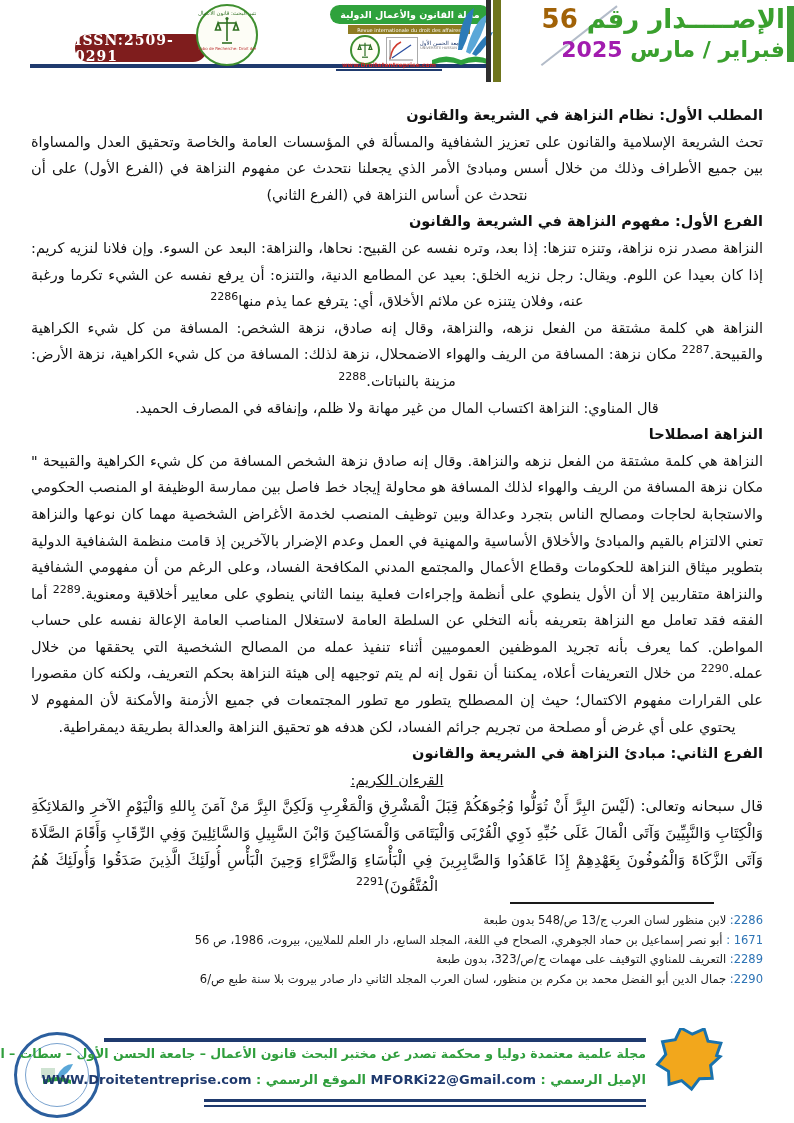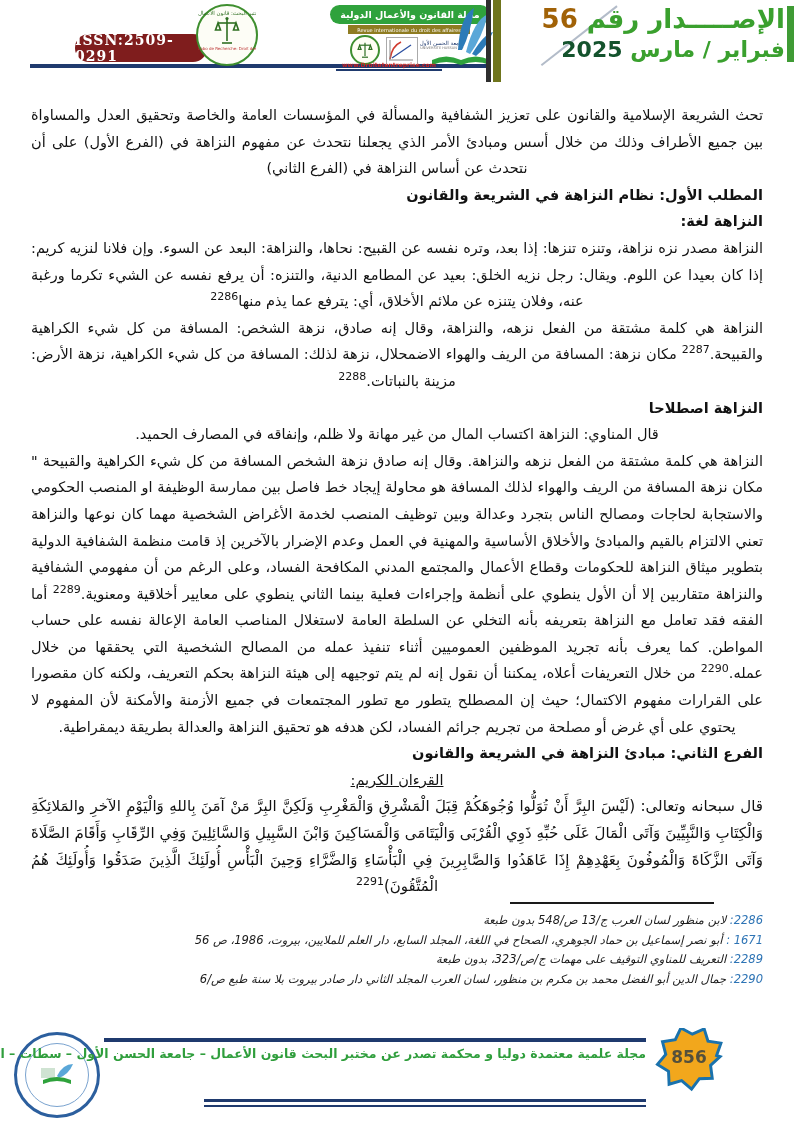--- a/index.html
+++ b/index.html
@@ -41,36 +41,36 @@
   .edge-green{position:absolute;left:787px;top:6px;width:7px;height:56px;background:#3f9b35;}
   .pen-line{position:absolute;left:542px;top:64px;width:96px;height:2px;background:#b3bcc9;
             transform:rotate(-38deg);transform-origin:left bottom;}
 
   .issue-block{position:absolute;left:505px;top:0;width:280px;direction:rtl;}
   .issue-l1{margin-top:4px;text-align:right;padding-left:6px;font-weight:bold;font-size:26px;
             color:#3aa02e;white-space:nowrap;}
   .issue-l1 .num{color:#a16207;}
   .issue-l2{margin-top:3px;text-align:right;padding-left:24px;font-weight:bold;font-size:22px;
             color:#3aa02e;white-space:nowrap;}
-  .issue-l2 .num{color:#14532d;margin-top:29px;}
+  .issue-l2 .num{color:#a21caf;margin-top:29px;}
 
   
   .main{position:absolute;top:102px;left:31px;right:31px;direction:rtl;color:#121212;}
   .blk{font-size:14.5px;line-height:26.6px;}
   .blk span{white-space:normal;}
   .h{font-weight:bold;text-align:right;}
   .p{text-align:justify;text-align-last:center;}
   .hu{text-align:center;text-decoration:underline;}
   .pq{font-size:15px;}
   sup.fnref{font-size:11px;line-height:0;}
 
   
   .fn-sep{position:absolute;top:902px;left:510px;width:204px;height:2px;background:#1a1a1a;}
   .footnotes{position:absolute;top:911px;left:31px;right:31px;direction:rtl;text-align:right;}
-  .fn-line{font-size:11.5px;line-height:19.5px;color:#1a1a1a;font-style:italic;}
+  .fn-line{font-size:11.5px;line-height:19.5px;color:#1a1a1a;}
   .fn-num{color:#2e74b5;}
 
   
   .ft-toprule{position:absolute;top:1038px;left:104px;width:542px;height:3.5px;background:#1f3a6e;}
   .ft-line1{position:absolute;top:1046px;left:104px;width:542px;direction:rtl;text-align:center;
             color:#2f9e3c;font-weight:bold;font-size:12.5px;white-space:nowrap;}
   .ft-line2{position:absolute;top:1072px;left:104px;width:542px;direction:rtl;text-align:center;
             font-size:13px;font-weight:bold;white-space:nowrap;}
   .ft-line2 .lbl{color:#2f9e3c;}
   .ft-line2 .val{color:#1f3a6e;text-decoration:none;}
@@ -162,58 +162,61 @@
       <span>الإصـــــدار رقم</span>
       <span class="num">56</span>
     </div>
     <div class="issue-l2">
       <span>فبراير / مارس</span>
       <span class="num">2025</span>
     </div>
   </div>
 
   <div class="main" id="main-blocks">
+      <div class="blk h"><span>المطلب الأول: نظام النزاهة في الشريعة والقانون</span></div>
       <div class="blk p"><span>تحث الشريعة الإسلامية والقانون على تعزيز الشفافية والمسألة في المؤسسات العامة والخاصة وتحقيق العدل والمساواة بين جميع الأطراف وذلك من خلال أسس ومبادئ الأمر الذي يجعلنا نتحدث عن مفهوم النزاهة في (الفرع الأول) على أن نتحدث عن أساس النزاهة في (الفرع الثاني)</span></div>
-      <div class="blk h"><span>المطلب الأول: نظام النزاهة في الشريعة والقانون</span></div>
-      <div class="blk h"><span>النزاهة لغة:</span></div>
+      <div class="blk h"><span>الفرع الأول: مفهوم النزاهة في الشريعة والقانون</span></div>
       <div class="blk p"><span>النزاهة مصدر نزه نزاهة، وتنزه تنزها: إذا بعد، وتره نفسه عن القبيح: نحاها، والنزاهة: البعد عن السوء. وإن فلانا لنزيه كريم: إذا كان بعيدا عن اللوم. ويقال: رجل نزيه الخلق: بعيد عن المطامع الدنية، والتنزه: أن يرفع نفسه عن الشيء تكرما ورغبة عنه، وفلان يتنزه عن ملائم الأخلاق، أي: يترفع عما يذم منها</span><sup class="fnref">2286</sup></div>
       <div class="blk p"><span>النزاهة هي كلمة مشتقة من الفعل نزهه، والنزاهة، وقال إنه صادق، نزهة الشخص: المسافة من كل شيء الكراهية والقبيحة.</span><sup class="fnref">2287</sup><span> مكان نزهة: المسافة من الريف والهواء الاضمحلال، نزهة لذلك: المسافة من كل شيء الكراهية، نزهة الأرض: مزينة بالنباتات.</span><sup class="fnref">2288</sup></div>
+      <div class="blk p"><span>قال المناوي: النزاهة اكتساب المال من غير مهانة ولا ظلم، وإنفاقه في المصارف الحميد.</span></div>
       <div class="blk h"><span>النزاهة اصطلاحا</span></div>
-      <div class="blk p"><span>قال المناوي: النزاهة اكتساب المال من غير مهانة ولا ظلم، وإنفاقه في المصارف الحميد.</span></div>
       <div class="blk p"><span>النزاهة هي كلمة مشتقة من الفعل نزهه والنزاهة. وقال إنه صادق نزهة الشخص المسافة من كل شيء الكراهية والقبيحة " مكان نزهة المسافة من الريف والهواء لذلك المسافة هو محاولة إيجاد خط فاصل بين ممارسة الوظيفة او المنصب الحكومي والاستجابة لحاجات ومصالح الناس بتجرد وعدالة وبين توظيف المنصب لخدمة الأغراض الشخصية مهما كان نوعها والنزاهة تعني الالتزام بالقيم والمبادئ والأخلاق الأساسية والمهنية في العمل وعدم الإضرار بالآخرين إذ قامت منظمة الشفافية الدولية بتطوير ميثاق النزاهة للحكومات وقطاع الأعمال والمجتمع المدني المكافحة الفساد، وعلى الرغم من أن مفهومي الشفافية والنزاهة متقاربين إلا أن الأول ينطوي على أنظمة وإجراءات فعلية بينما الثاني ينطوي على معايير أخلاقية ومعنوية.</span><sup class="fnref">2289</sup><span> أما الفقه فقد تعامل مع النزاهة بتعريفه بأنه التخلي عن السلطة العامة لاستغلال المناصب العامة الإعالة نفسه على حساب المواطن. كما يعرف بأنه تجريد الموظفين العموميين أثناء تنفيذ عمله من المصالح الشخصية التي يحققها من خلال عمله.</span><sup class="fnref">2290</sup><span> من خلال التعريفات أعلاه، يمكننا أن نقول إنه لم يتم توجيهه إلى هيئة النزاهة بحكم التعريف، ولكنه كان مقصورا على القرارات مفهوم الاكتمال؛ حيث إن المصطلح يتطور مع تطور المجتمعات في جميع الأزمنة والأمكنة لأن المفهوم لا يحتوي على أي غرض أو مصلحة من تجريم جرائم الفساد، لكن هدفه هو تحقيق النزاهة والعدالة بطريقة ديمقراطية.</span></div>
       <div class="blk h"><span>الفرع الثاني: مبادئ النزاهة في الشريعة والقانون</span></div>
       <div class="blk hu"><span>القرءان الكريم:</span></div>
       <div class="blk p pq"><span>قال سبحانه وتعالى: (لَيْسَ البِرَّ أَنْ تُوَلُّوا وُجُوهَكُمْ قِبَلَ الْمَشْرِقِ وَالْمَغْرِبِ وَلَكِنَّ البِرَّ مَنْ آمَنَ بِاللهِ وَالْيَوْمِ الآخرِ والمَلائِكَةِ وَالْكِتَابِ وَالنَّبِيِّينَ وَآتَى الْمَالَ عَلَى حُبِّهِ ذَوِي الْقُرْبَى وَالْيَتَامَى وَالْمَسَاكِينَ وَابْنَ السَّبِيلِ وَالسَّائِلِينَ وَفِي الرِّقَابِ وَأَقَامَ الصَّلَاةَ وَآتَى الزَّكَاةَ وَالْمُوفُونَ بِعَهْدِهِمْ إِذَا عَاهَدُوا وَالصَّابِرِينَ فِي الْبَأْسَاءِ وَالضَّرَّاءِ وَحِينَ الْبَأْسِ أُولَئِكَ الَّذِينَ صَدَقُوا وَأُولَئِكَ هُمُ الْمُتَّقُونَ)</span><sup class="fnref">2291</sup></div>
     </div>
 
   <div class="fn-sep"></div>
   <div class="footnotes" id="footnote-list">
       <div class="fn-line"><span class="fn-num">2286:</span><span> لابن منظور لسان العرب ج/13 ص/548 بدون طبعة</span></div>
       <div class="fn-line"><span class="fn-num">1671 :</span><span> أبو نصر إسماعيل بن حماد الجوهري، الصحاح في اللغة، المجلد السابع، دار العلم للملايين، بيروت، 1986، ص 56</span></div>
       <div class="fn-line"><span class="fn-num">2289:</span><span> التعريف للمناوي التوقيف على مهمات ج/ص/323، بدون طبعة</span></div>
       <div class="fn-line"><span class="fn-num">2290:</span><span> جمال الدين أبو الفضل محمد بن مكرم بن منظور، لسان العرب المجلد الثاني دار صادر بيروت بلا سنة طبع ص/6</span></div>
     </div>
 
   <div class="ft-toprule"></div>
 
   <svg class="page-badge" viewBox="0 0 68 68">
     <polygon points="65,30 55.4,38.9 57.1,52.1 44.1,52.5 36.1,63.1 26,54.5 13.3,58.1 12.7,44.9 1.5,38 9.9,27.8 6.6,15 19.6,12.9 25.3,1 36.9,7.3 48.9,1.9 52.8,14.5 65.9,16.4 61.5,28.9" transform="translate(1,-1) scale(0.985)" fill="#f2a71c" stroke="#1a72ad" stroke-width="3"></polygon>
   </svg>
   <div class="page-badge n-holder" style="pointer-events:none;">
-  </div>
-  <div class="page-badge" style="background:transparent;">
-    <div class="n">856</div>
   </div>
 
   <div class="stamp">
     <div class="inner">
       <svg width="40" height="30" viewBox="0 0 40 30">
         <rect x="4" y="8" width="14" height="10" fill="#cfe3d2"></rect>
         <path d="M20 16 Q26 4 36 4 Q32 14 22 18 Z" fill="#5aa7d8"></path>
         <path d="M6 20 Q20 14 34 20 L34 24 Q20 18 6 24 Z" fill="#2fa23c"></path>
       </svg>
     </div>
   </div>
 
   <div class="ft-line1">مجلة علمية معتمدة  دوليا و محكمة تصدر عن مختبر البحث قانون الأعمال – جامعة الحسن الأول – سطات – المغرب</div>
+  <div class="ft-line2">
+    <span class="lbl">الإميل الرسمي :</span>
+    <span class="val">MFORKi22@Gmail.com</span>
+    <span class="lbl">الموقع الرسمي :</span>
+    <span class="val">WWW.Droitetentreprise.com</span>
+  </div>
   <div class="ft-bottomrule"></div>
 
 </div>
 
 </body></html>

